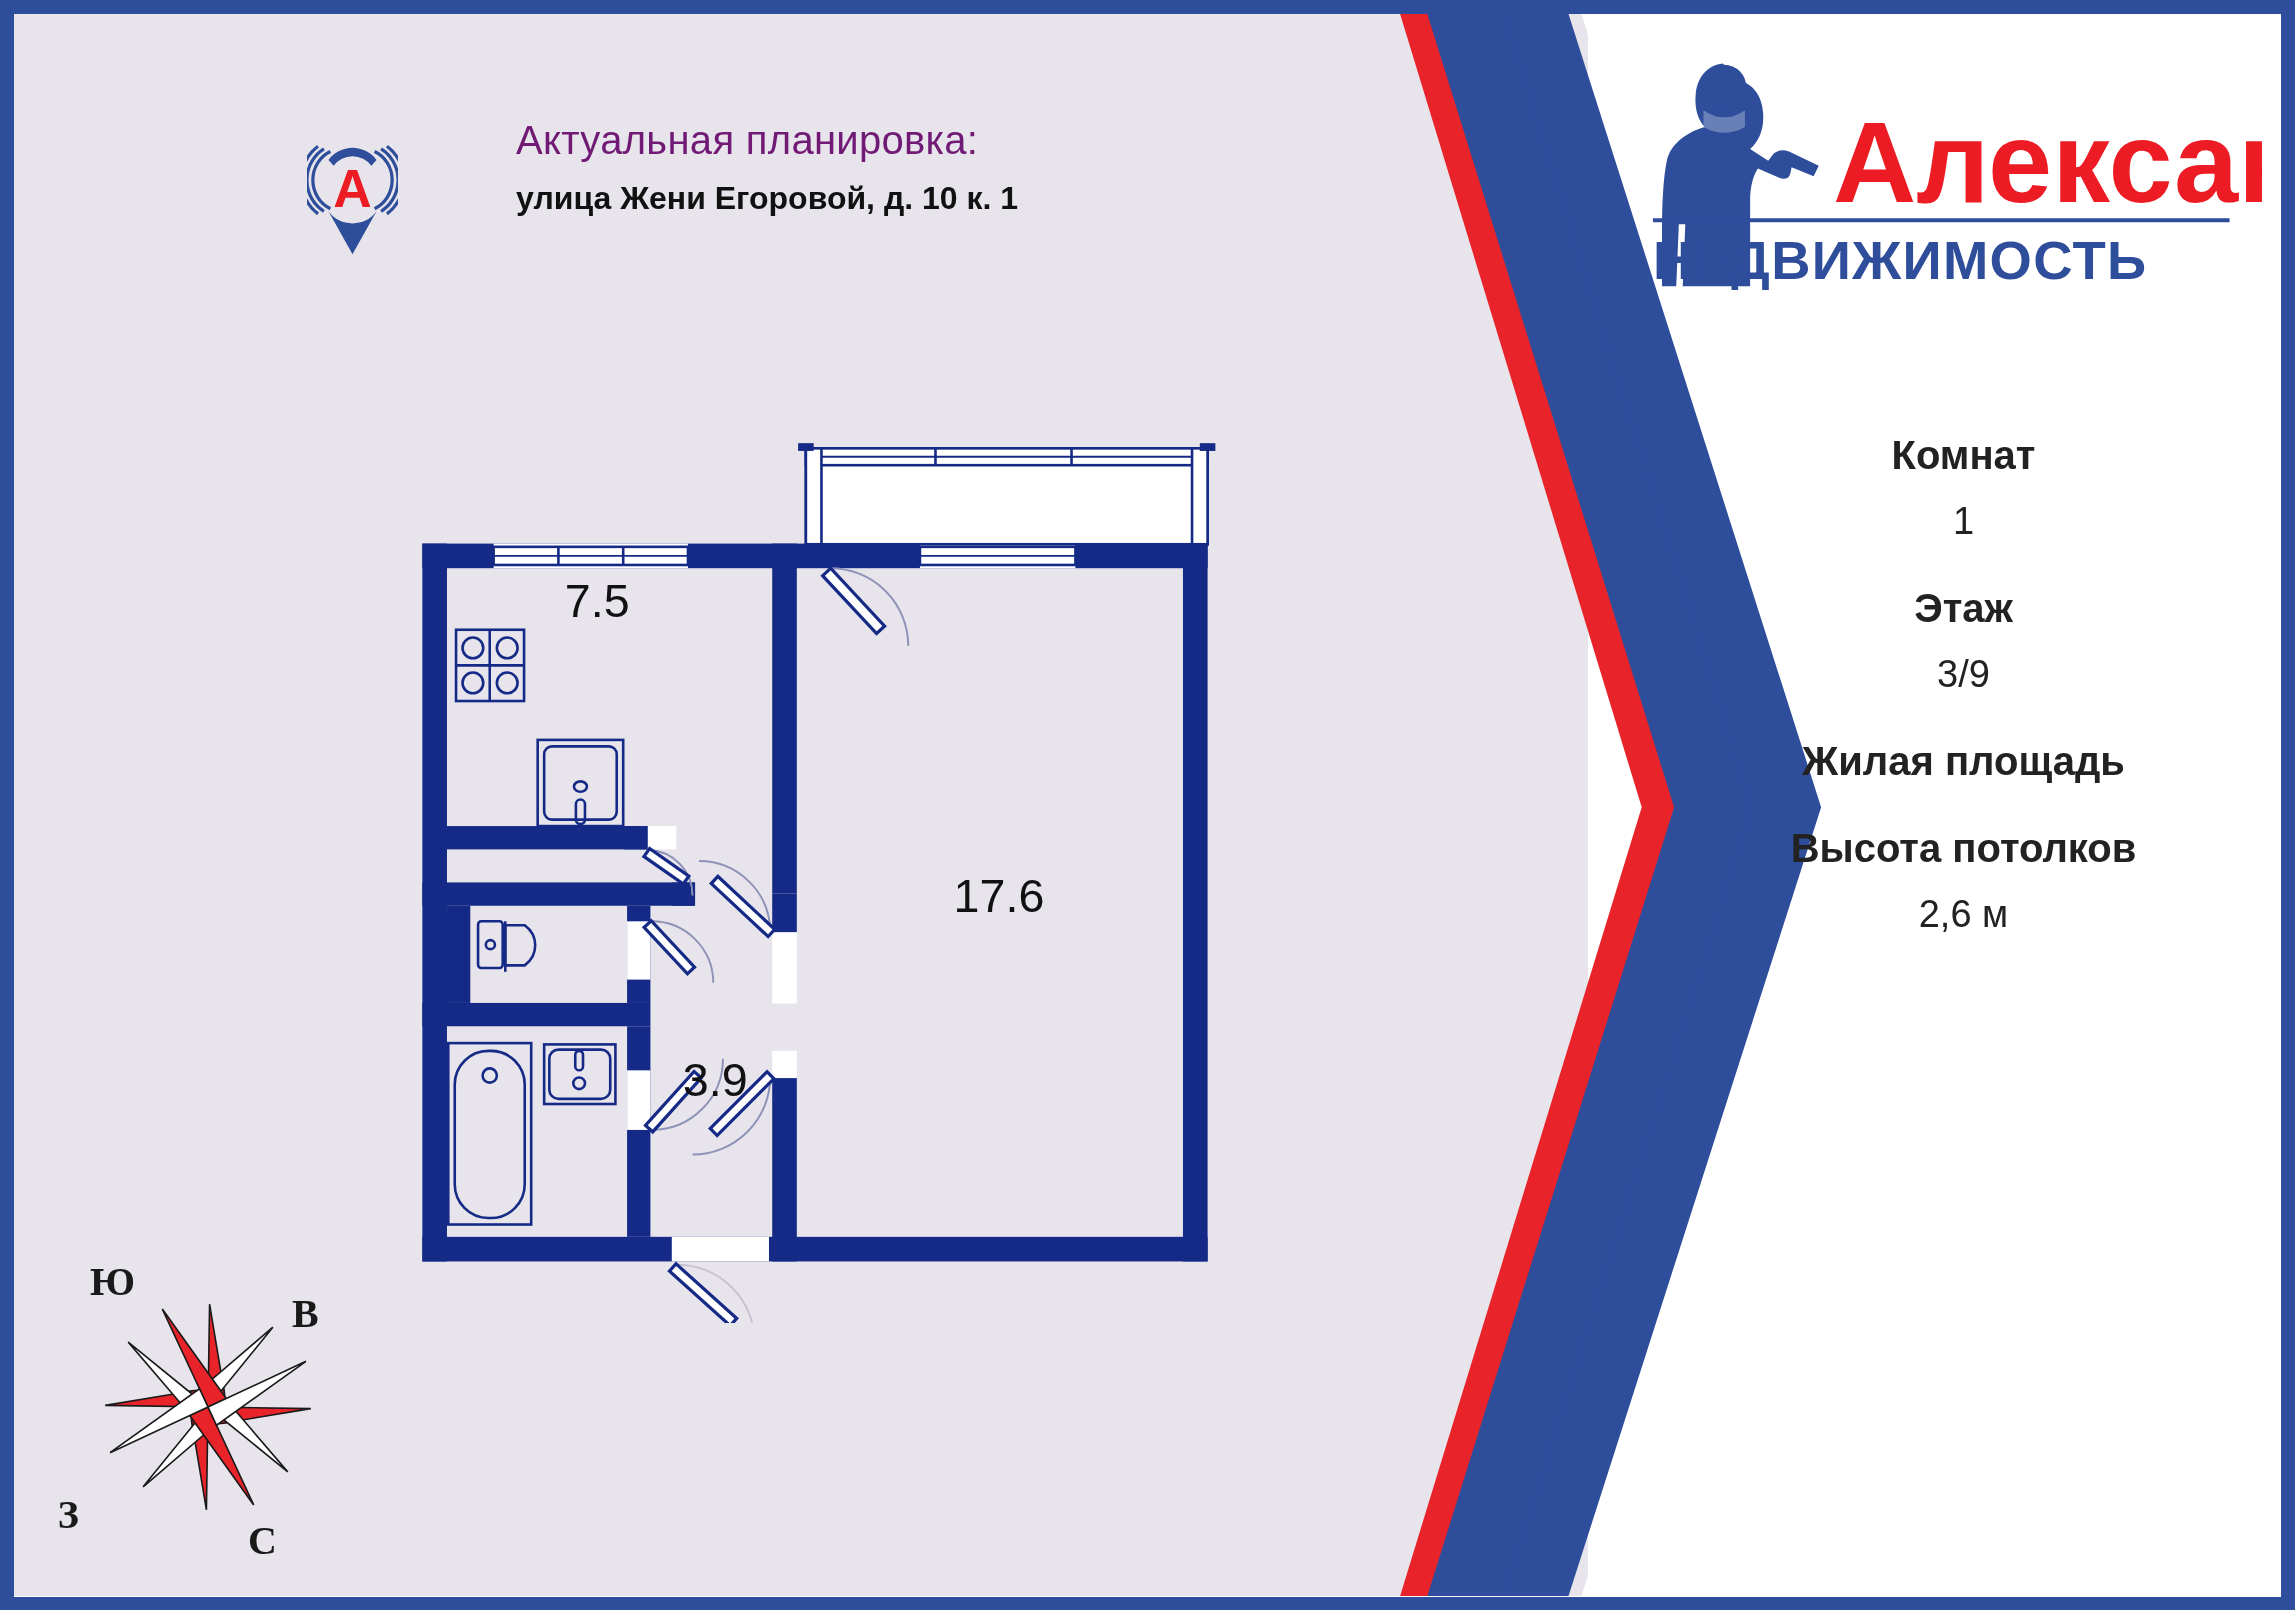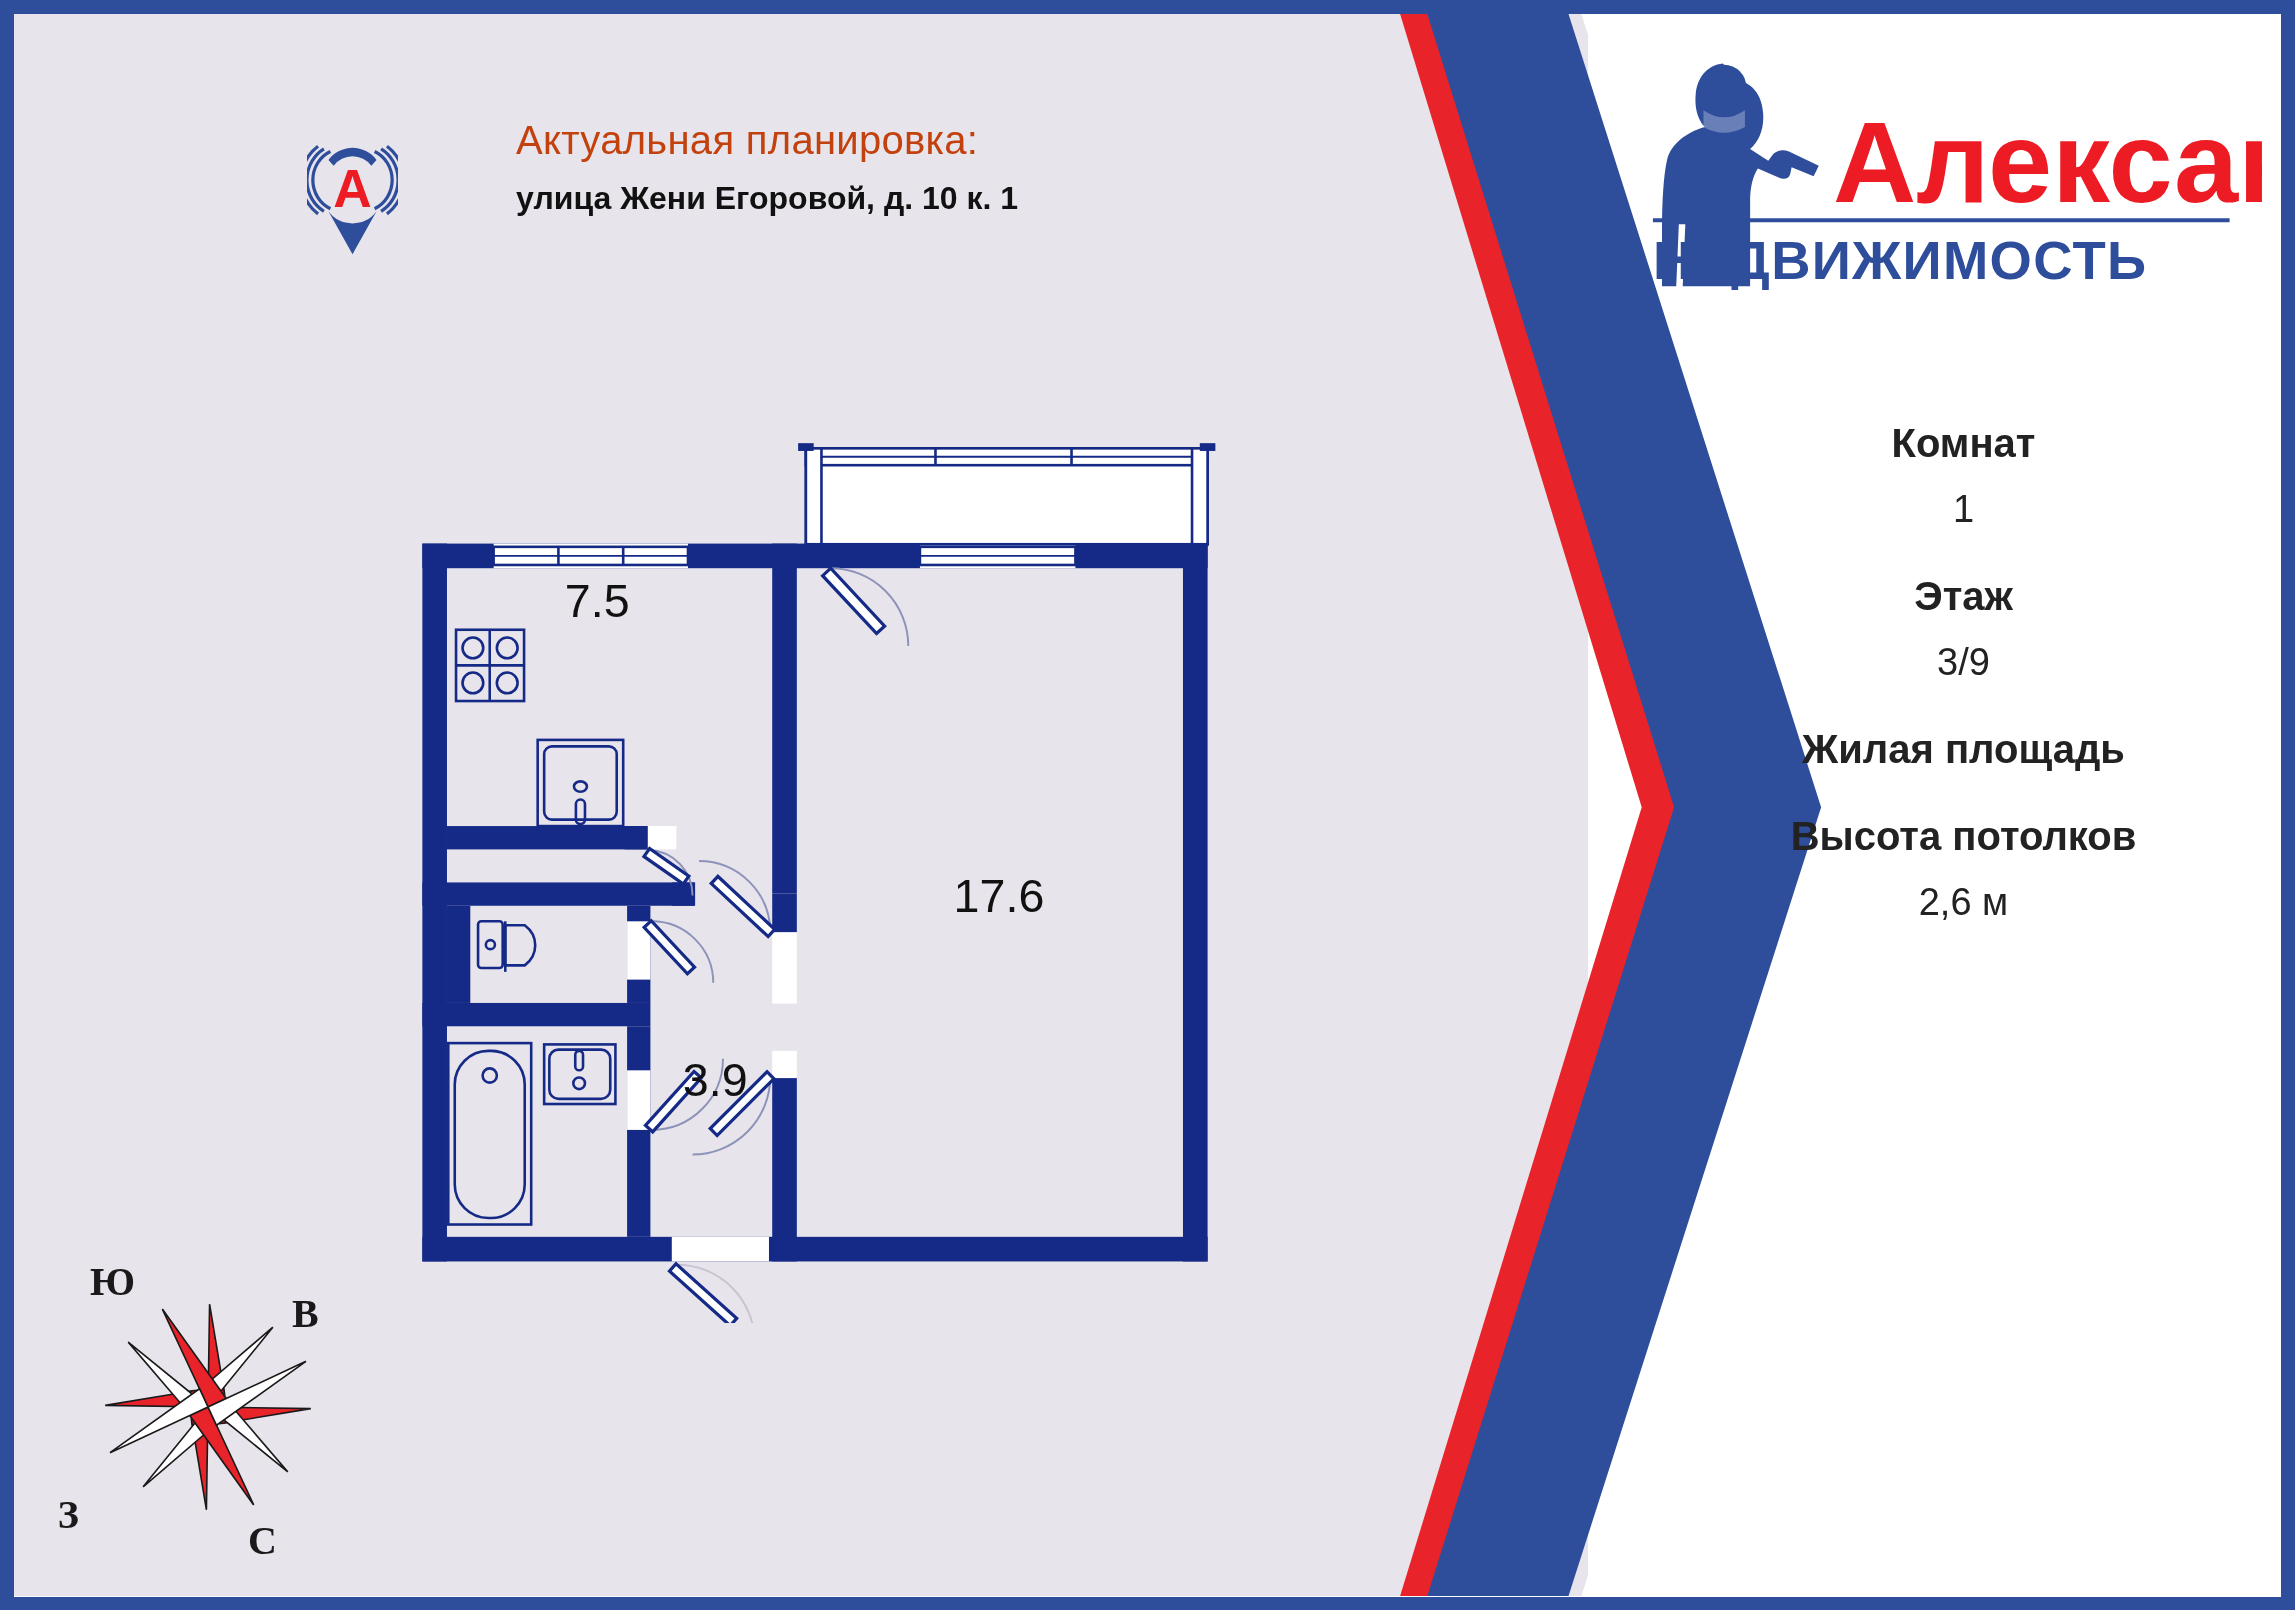--- a/index.html
+++ b/index.html
@@ -13,34 +13,34 @@
   #leftPanel{
     position:absolute;left:0;top:0;width:1574px;height:1582px;
     background:#e8e4ec;
   }
   
   #chevrons{position:absolute;left:0;top:0;width:2267px;height:1582px;}
   
   #header{position:absolute;left:279px;top:104px;width:972px;height:168px;}
   #pin{position:absolute;left:14.2px;top:14.2px;width:91px;height:130px;}
   #headLines{position:absolute;left:223px;top:0px;width:745px;}
-  .head1{font-size:40px;color:#c2410c;letter-spacing:0.3px;white-space:nowrap;}
+  .head1{font-size:40px;color:#701a75;letter-spacing:0.3px;white-space:nowrap;}
   .head2{font-size:32px;color:#111;font-weight:bold;margin-top:17px;white-space:nowrap;}
   
   #planWrap{position:absolute;left:363px;top:389px;width:920px;height:920px;}
   
   #compass{position:absolute;left:58px;top:1257px;width:272px;height:272px;}
   .cdir{position:absolute;font-family:"Liberation Serif",serif;font-size:40px;color:#1a1a1a;font-weight:bold;}
   
   #logo{position:absolute;left:1613px;top:26px;width:635px;height:253px;}
   
   #info{position:absolute;left:1684px;top:408px;width:531px;text-align:center;}
   .infoLabel{font-size:40px;font-weight:bold;color:#222;line-height:1.05;margin-top:45px;}
   .infoValue{font-size:38px;color:#222;line-height:1.05;margin-top:26px;}
-  .infoLabel.first{margin-top:0;}
+  .infoLabel.first{margin-top:12px;}
 </style>
 </head>
 <body>
 
 <div id="page">
 
   <div id="leftPanel"></div>
 
   <svg id="chevrons" viewBox="0 0 3500 2443" preserveAspectRatio="none">
     <polygon points="2182,0 2563,1225 2182,2443 2400,2443 2790,1225 2400,0" fill="#2e4e9c"></polygon>

